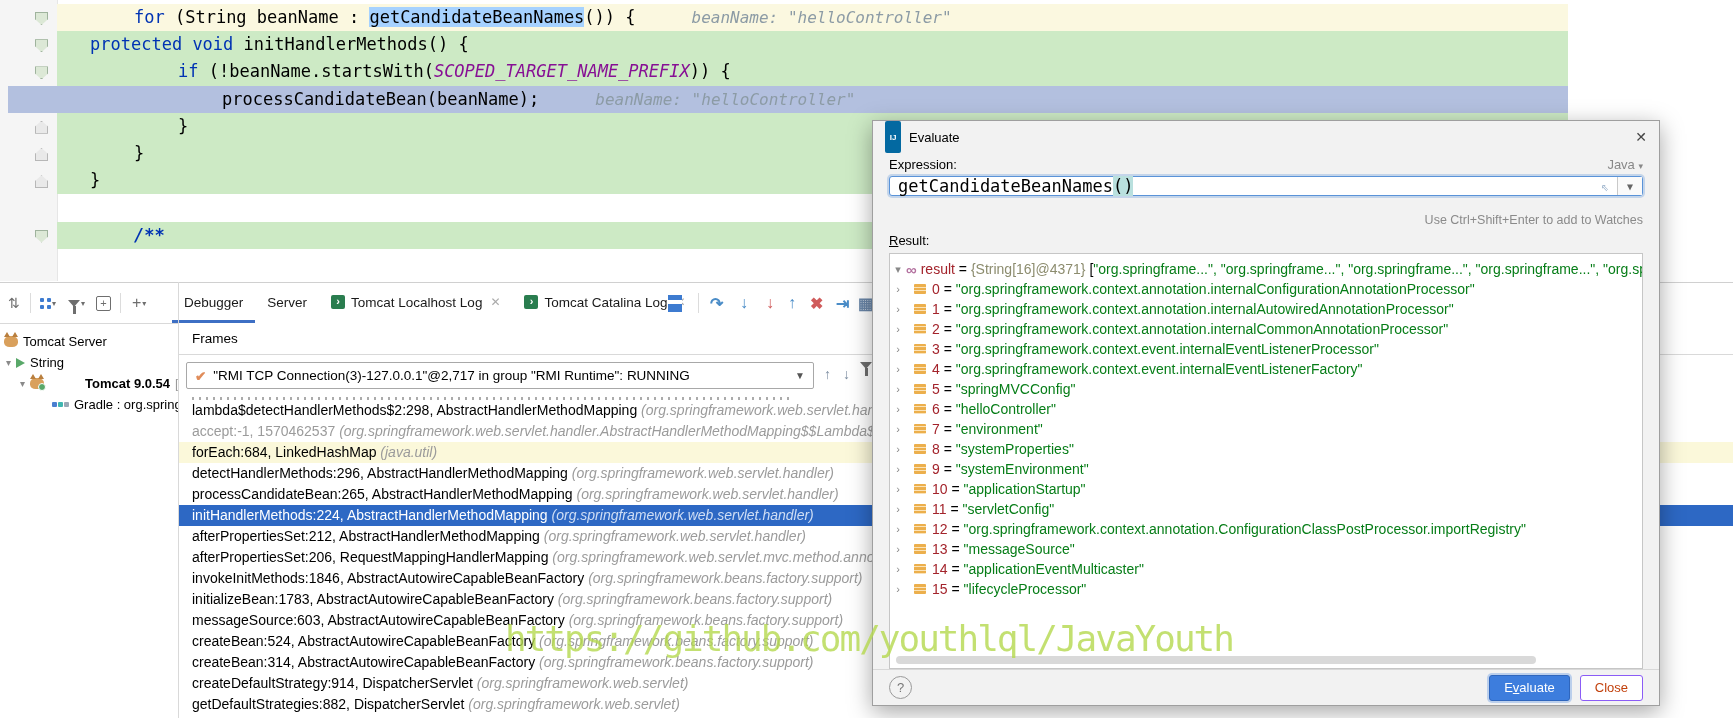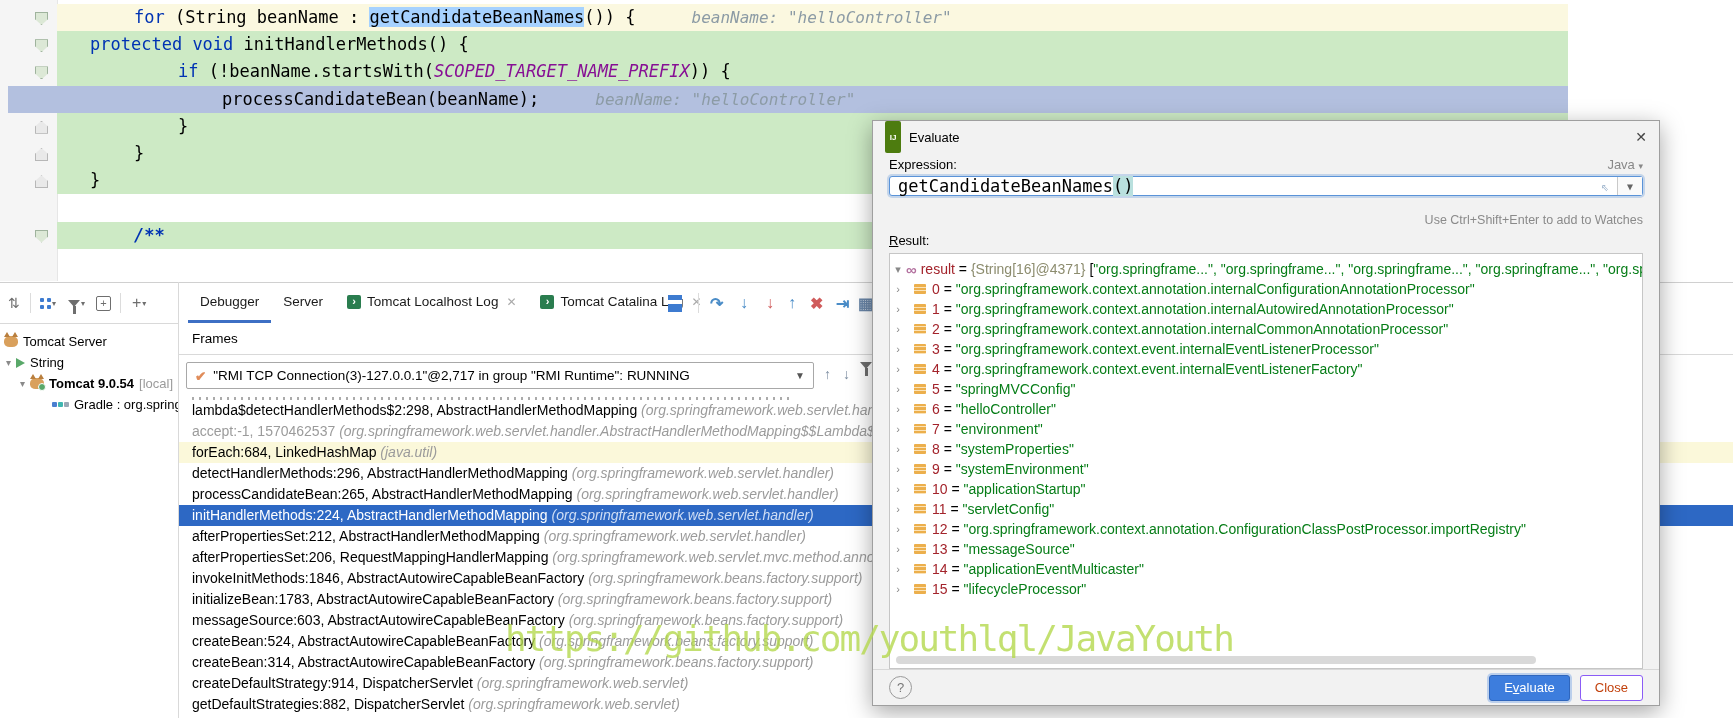--- a/index.html
+++ b/index.html
@@ -32,21 +32,21 @@
   .lt-ico{position:absolute;top:0;height:40px;display:flex;align-items:center;color:#6e6e6e;font-size:14px;}
   .lt-sep{position:absolute;top:10px;width:1px;height:20px;background:#dcdcdc;}
   .dots4{width:11px;height:11px;position:relative;}
   .dots4 i{position:absolute;width:4px;height:4px;background:#3d7bd0;border-radius:1px;}
   .dots4 i:nth-child(1){left:0;top:0}.dots4 i:nth-child(2){right:0;top:0}
   .dots4 i:nth-child(3){left:0;bottom:0}.dots4 i:nth-child(4){right:0;bottom:0}
   .funnel{width:0;height:0;border-left:6px solid transparent;border-right:6px solid transparent;border-top:7px solid #6e6e6e;position:relative;}
   .funnel:after{content:"";position:absolute;left:-1.5px;top:-1px;width:3px;height:8px;background:#6e6e6e;}
   .boxplus{width:13px;height:13px;border:1px solid #6e6e6e;border-radius:2px;font-size:11px;line-height:12px;text-align:center;}
   .tiny-dd{font-size:8px;margin-left:1px;color:#6e6e6e;}
-  .tabs{position:absolute;left:188px;top:0;height:40px;display:flex;align-items:center;}
+  .tabs{position:absolute;left:172px;top:0;height:40px;display:flex;align-items:flex-end;}
   .tab{display:flex;align-items:center;gap:6px;font-size:13.5px;color:#1a1a1a;height:39px;padding:0 12px;border-bottom:3px solid transparent;box-sizing:border-box;}
   .tab.sel{border-bottom-color:#3d6fc4;}
   .logico{width:14px;height:14px;background:#2a7d4f;border-radius:2px;color:#fff;font-size:11px;font-weight:bold;line-height:13px;text-align:center;}
   .tabx{color:#a9a9a9;font-size:12px;margin-left:2px;}
   .hdr-ico{position:absolute;top:0;height:40px;display:flex;align-items:center;font-weight:bold;font-size:16px;}
   .burger{width:14px;height:11px;border-top:3px solid #3d7bd0;border-bottom:3px solid #3d7bd0;background:linear-gradient(#fff 0 4px) no-repeat, #3d7bd0;background-size:100% 4px;background-position:0 2px;}
   .c-blue{color:#4a8cc7;} .c-red{color:#d05c5c;} .c-gray{color:#6a86a8;}
 
   .treewrap{position:absolute;left:0;top:331px;width:178px;}
   .trow{height:21px;display:flex;align-items:center;gap:5px;font-size:13px;white-space:nowrap;overflow:hidden;}
@@ -76,21 +76,21 @@
   .frow.yellow{background:#fbf8da;}
   .frow.sel{background:#2d68c4;color:#fff;}
   .frow.sel .pkg{color:#cfdef5;}
   .clipped-row{height:7px;margin-left:13px;width:600px;opacity:.45;
                background:repeating-linear-gradient(90deg,#444 0 2px,transparent 2px 7px);background-size:auto 3px;background-position:bottom;background-repeat:repeat-x;}
 
   
   .dlg{position:absolute;left:872px;top:120px;width:788px;height:586px;background:#f2f2f2;border:1px solid #9f9f9f;
        box-shadow:0 6px 22px rgba(0,0,0,.35);z-index:5;box-sizing:border-box;}
   .dlg-title{position:absolute;left:0;top:0;width:100%;height:32px;display:flex;align-items:center;gap:8px;padding:0 12px;box-sizing:border-box;font-size:13px;}
-  .ij{width:16px;height:32px;background:#4d7c0f;color:#fff;font-size:8px;font-weight:bold;display:flex;align-items:center;justify-content:center;border-radius:2px;}
+  .ij{width:16px;height:32px;background:#0369a1;color:#fff;font-size:8px;font-weight:bold;display:flex;align-items:center;justify-content:center;border-radius:2px;}
   .dlg-x{margin-left:auto;color:#444;font-size:14px;}
   .expr-row{position:absolute;left:16px;right:16px;top:36px;display:flex;justify-content:space-between;font-size:13px;}
   .lang{color:#888;}
   .expr-input{position:absolute;left:16px;right:16px;top:55px;height:20px;background:#fff;border:1px solid #5a93d8;border-radius:3px;
               box-shadow:0 0 0 2px rgba(90,147,216,.30);display:flex;align-items:center;padding-left:8px;box-sizing:border-box;
               font-family:"DejaVu Sans Mono",monospace;font-size:17px;}
   .hl-paren{background:#b9e0de;}
   .expand-ico{margin-left:auto;color:#8fa9c6;font-size:13px;padding-right:8px;}
   .dd-seg{width:24px;align-self:stretch;border-left:1px solid #c9c9c9;display:flex;align-items:center;justify-content:center;color:#666;font-size:10px;background:#fafafa;}
   .hint-row{position:absolute;right:16px;top:92px;color:#8a8a8a;font-size:12.5px;}
@@ -198,21 +198,21 @@
       <div class="trow" style="padding-left: 6px;">
         <span class="chev">▾</span>
         <span class="play"></span>
         <span>String</span>
       </div>
       <div class="trow" style="padding-left: 20px;">
         <span class="chev">▾</span>
         <span class="cat">
           <span class="catdot"></span>
         </span>
-        <span style="font-weight: bold;">Tomcat 9.0.54</span>
+        <span style="font-weight: bold; margin-left: 36px;">Tomcat 9.0.54</span>
         <span class="muted-sfx"> [local]</span>
       </div>
       <div class="trow" style="padding-left: 52px;">
         <span class="gradle">
           <i></i>
           <i></i>
           <i></i>
         </span>
         <span>Gradle : org.spring</span>
       </div>

